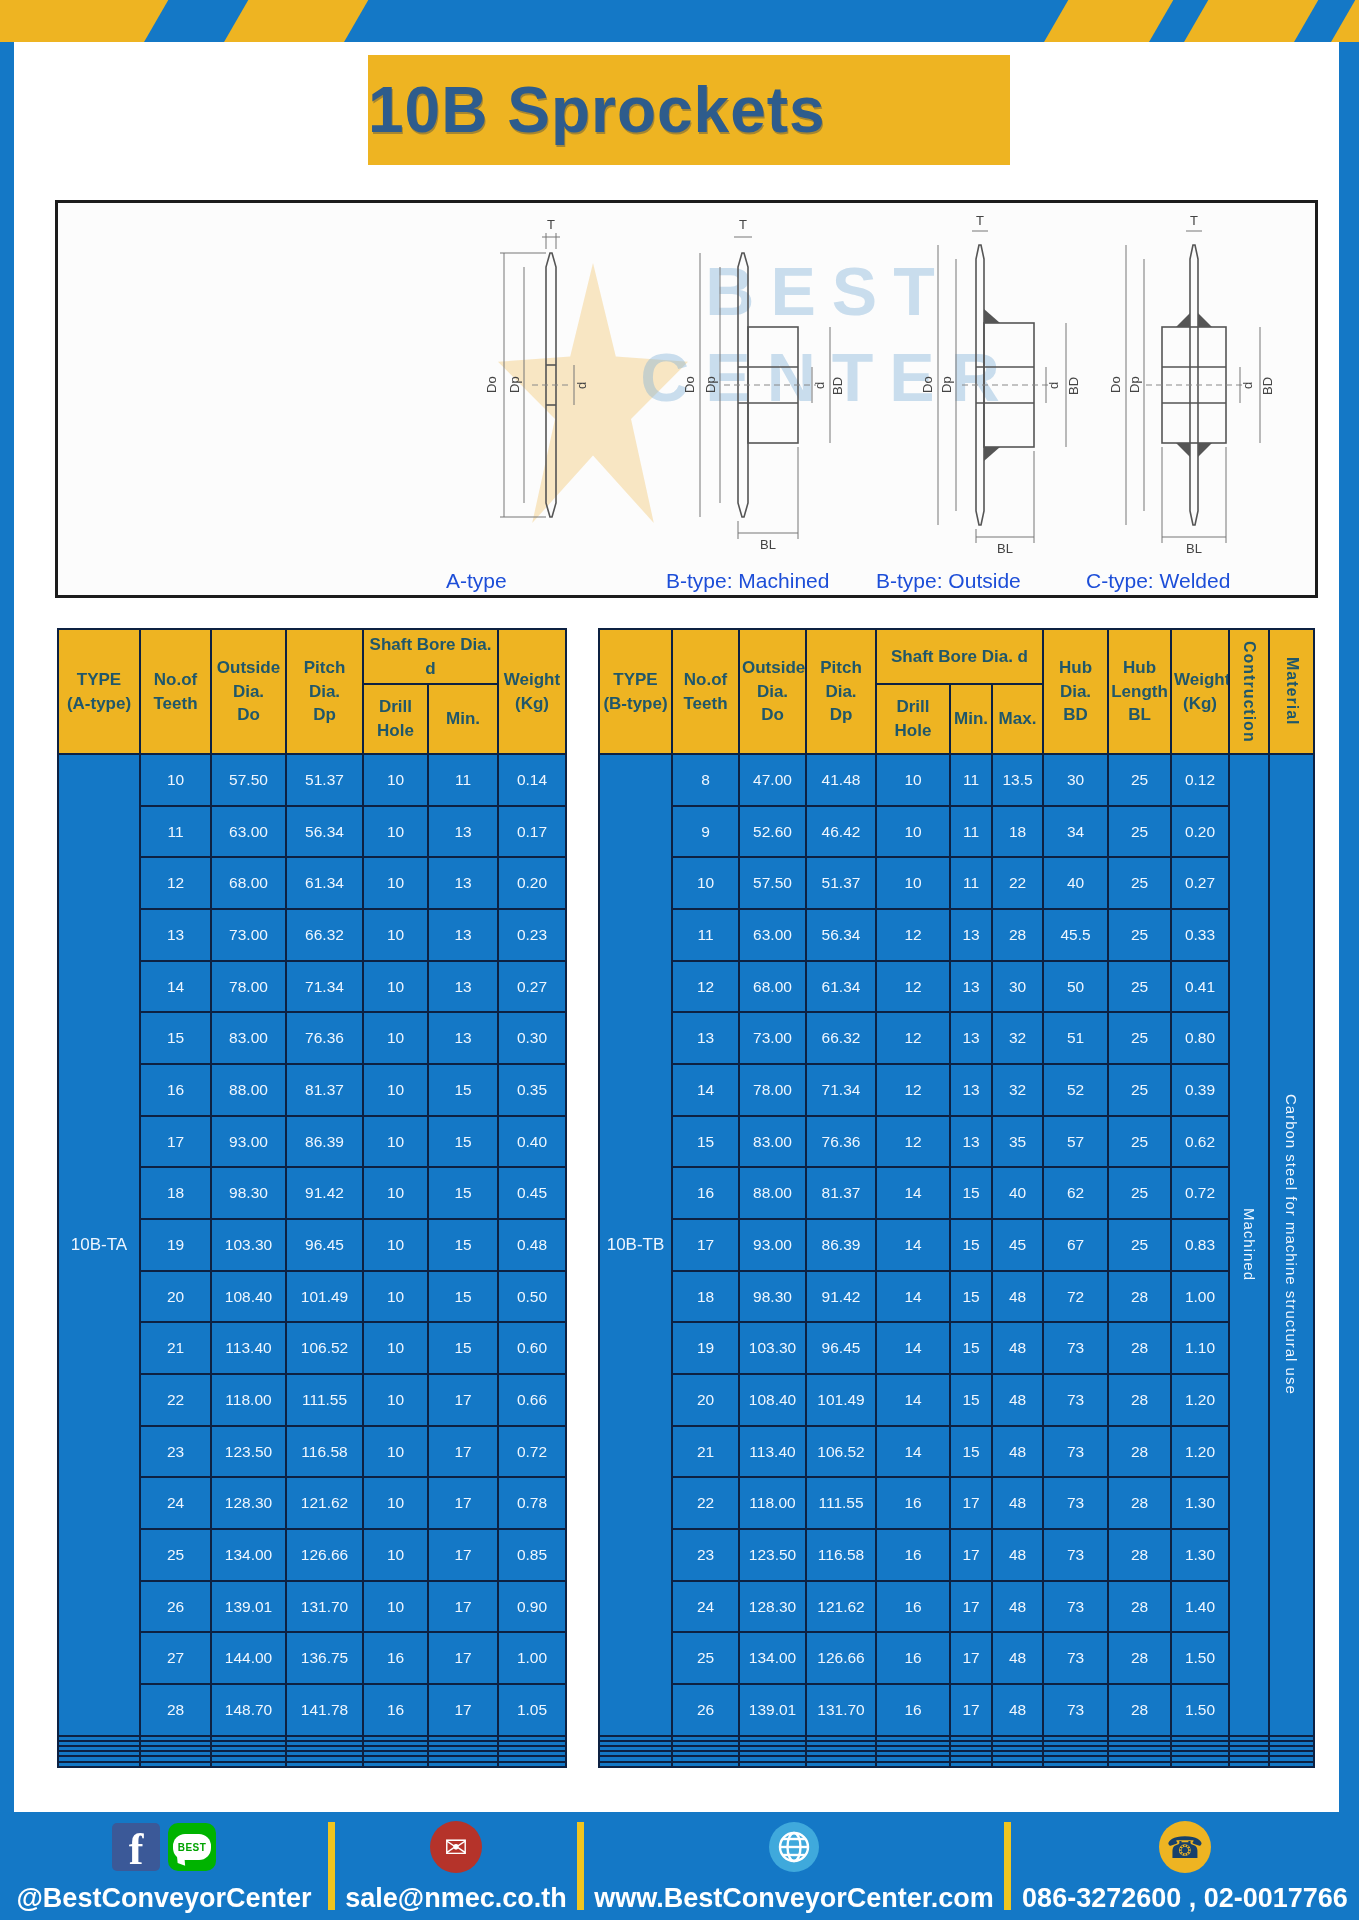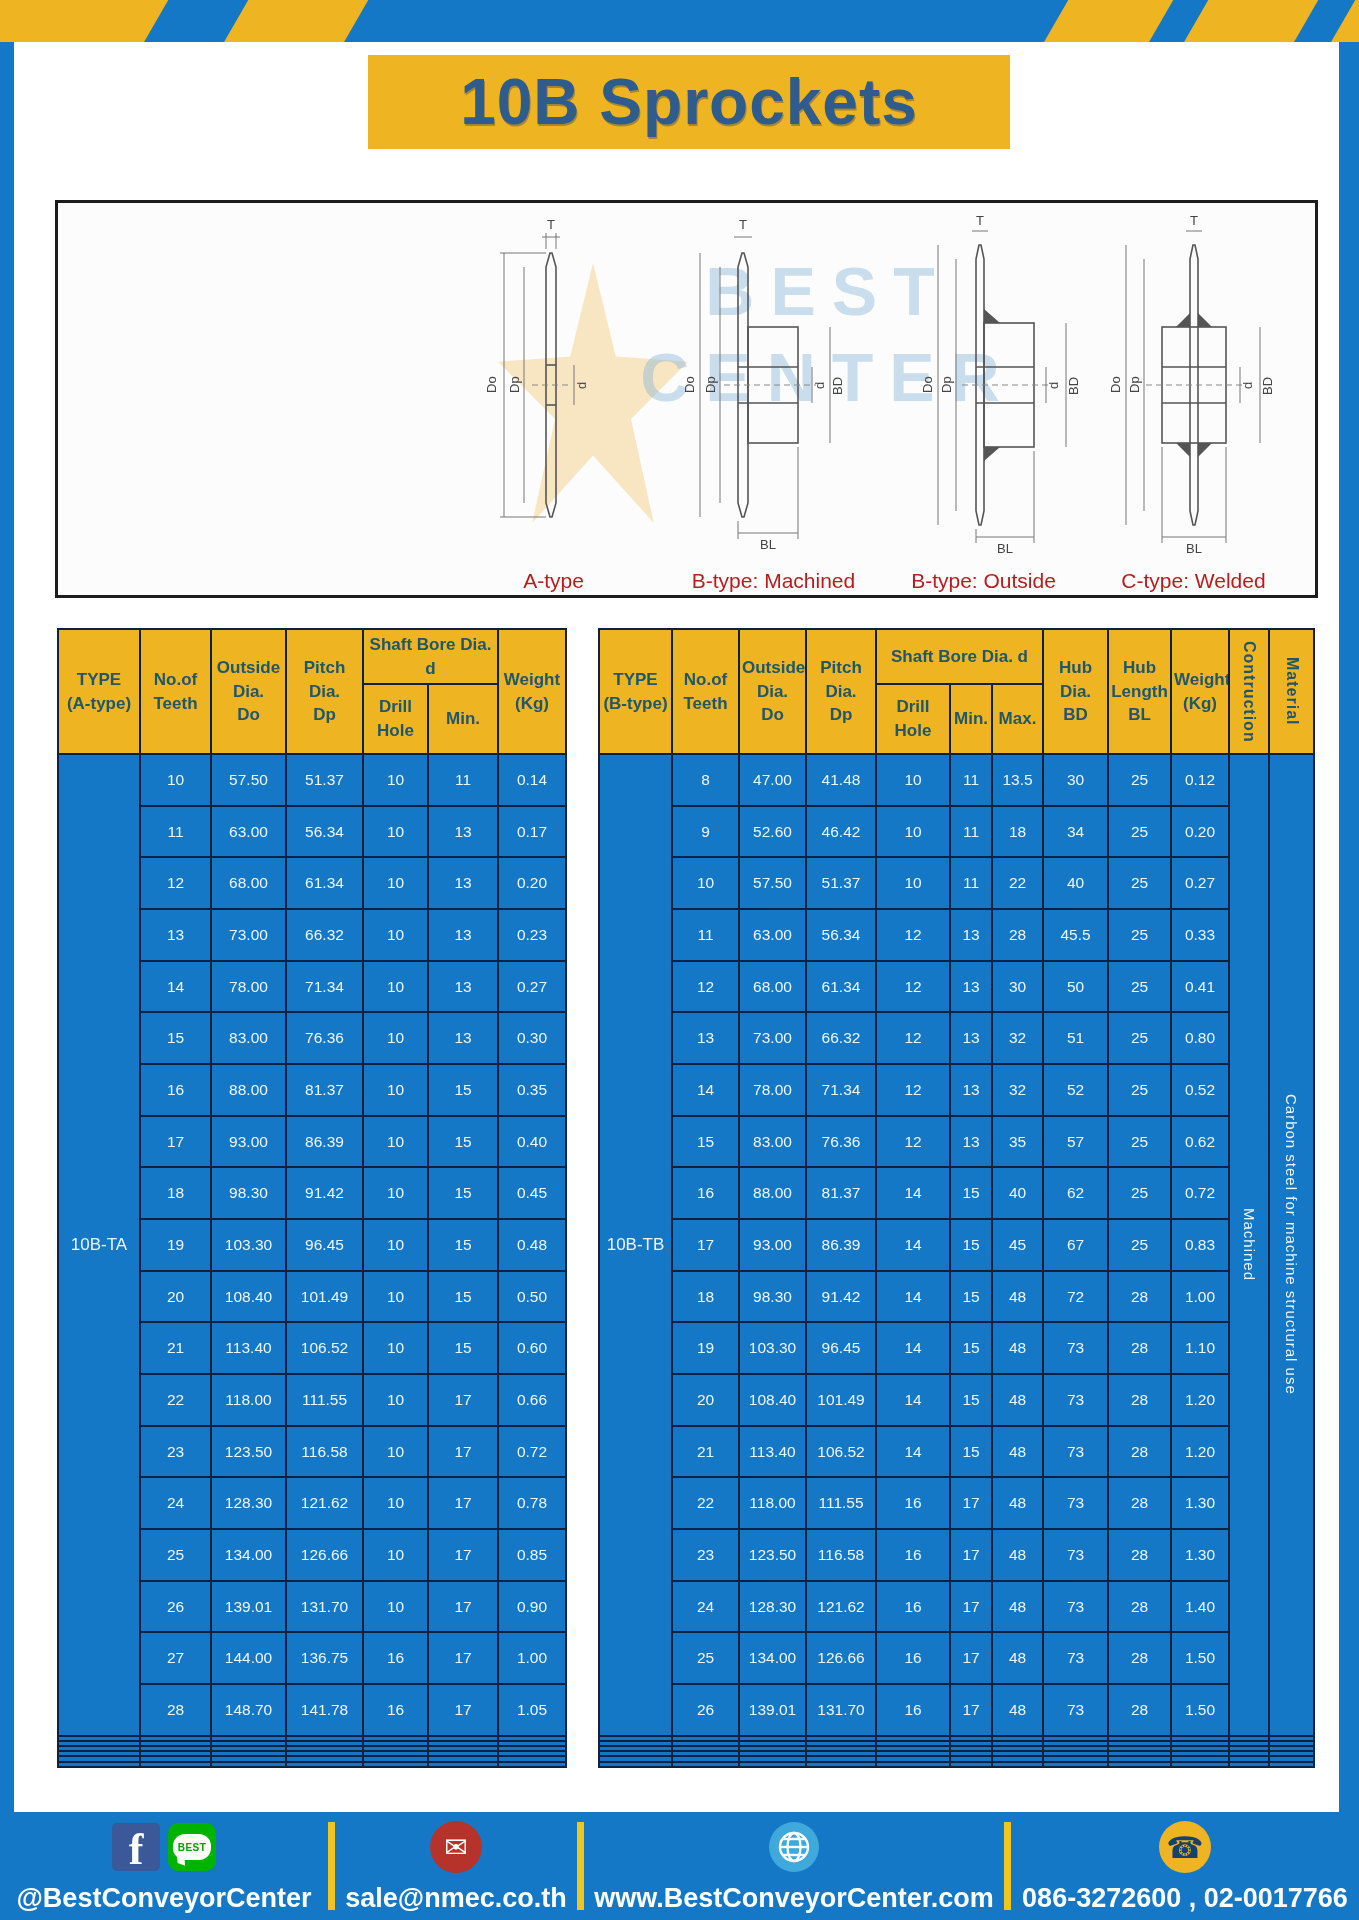--- a/index.html
+++ b/index.html
@@ -12,42 +12,42 @@
   .side-right { right:0; width:20px; }
   .hazard { position:absolute; left:0; top:0; width:1359px; height:42px; background:#1478c6; overflow:hidden; z-index:3; }
   .stripe { position:absolute; top:-12px; height:70px; background:#eeb422; transform:skewX(-30deg); }
   .s1 { left:-30px; width:185px; }
   .s2 { left:235px; width:120px; }
   .s3 { left:1055px; width:105px; }
   .s4 { left:1195px; width:110px; }
   .s5 { left:1342px; width:140px; }
 
   
-  .title-box { position:absolute; left:368px; top:55px; width:642px; height:94px;
-    background:#eeb422; display:flex; align-items:center; justify-content:center; z-index:4; }
+  .title-box { position:absolute; left:368px; top:55px; width:642px; height:110px;
+    background:#eeb422; display:flex; align-items:center; justify-content:flex-start; z-index:4; }
   .title-box h1 { font-size:64px; font-weight:bold; color:#2e5c8c; letter-spacing:1px;
     text-shadow:1px 2px 0 rgba(30,50,80,0.35); }
 
   
   .diagram { position:absolute; left:55px; top:200px; width:1263px; height:398px;
     border:3px solid #1c1c1c; background:#fcfcfc; z-index:4; }
   .specs { position:absolute; left:30px; top:90px; z-index:3; }
   .specs div { font-size:27px; font-weight:bold; color:#1d5b7d; line-height:52px; white-space:pre-wrap; }
   .watermark { position:absolute; left:470px; top:45px; width:600px; text-align:center; z-index:1; }
   .watermark div { font-size:68px; font-weight:bold; letter-spacing:16px; color:rgba(125,175,215,0.40); line-height:86px; }
   .wm-shape { position:absolute; left:440px; top:60px; width:190px; height:260px; background:rgba(240,190,90,0.35);
     clip-path:polygon(50% 0%,62% 36%,100% 38%,70% 60%,82% 100%,50% 74%,18% 100%,30% 60%,0% 38%,38% 36%); z-index:0; }
 
   .fig { position:absolute; top:12px; width:215px; height:378px; z-index:2; }
   .fig-a  { left:388px; }
   .fig-bm { left:608px; }
   .fig-bw { left:818px; }
   .fig-cw { left:1028px; }
   .fig svg { display:block; }
-  .fig .cap { position:absolute; bottom:0; width:100%; text-align:center; font-size:21px; color:#b91c1c; }
+  .fig .cap { position:absolute; bottom:0; width:100%; font-size:21px; color:#1d4ed8; }
   .draw { stroke:#555; stroke-width:1.6; fill:none; }
   .dim  { stroke:#777; stroke-width:1; fill:none; }
   .cl   { stroke:#888; stroke-width:1; stroke-dasharray:6 4; }
   .weld { fill:#555; stroke:none; }
   text.dlab { fill:#444; font-size:13px; font-family:"Liberation Sans",sans-serif; }
 
   
   table.tbl { position:absolute; top:628px; border-collapse:collapse; table-layout:fixed; height:1140px; z-index:4; }
   #table-a { left:57px; width:510px; }
   #table-b { left:598px; width:717px; }
@@ -568,21 +568,21 @@
         </tr>
         <tr>
           <td>14</td>
           <td>78.00</td>
           <td>71.34</td>
           <td>12</td>
           <td>13</td>
           <td>32</td>
           <td>52</td>
           <td>25</td>
-          <td>0.52</td>
+          <td>0.39</td>
         </tr>
         <tr>
           <td>15</td>
           <td>83.00</td>
           <td>76.36</td>
           <td>12</td>
           <td>13</td>
           <td>35</td>
           <td>57</td>
           <td>25</td>

